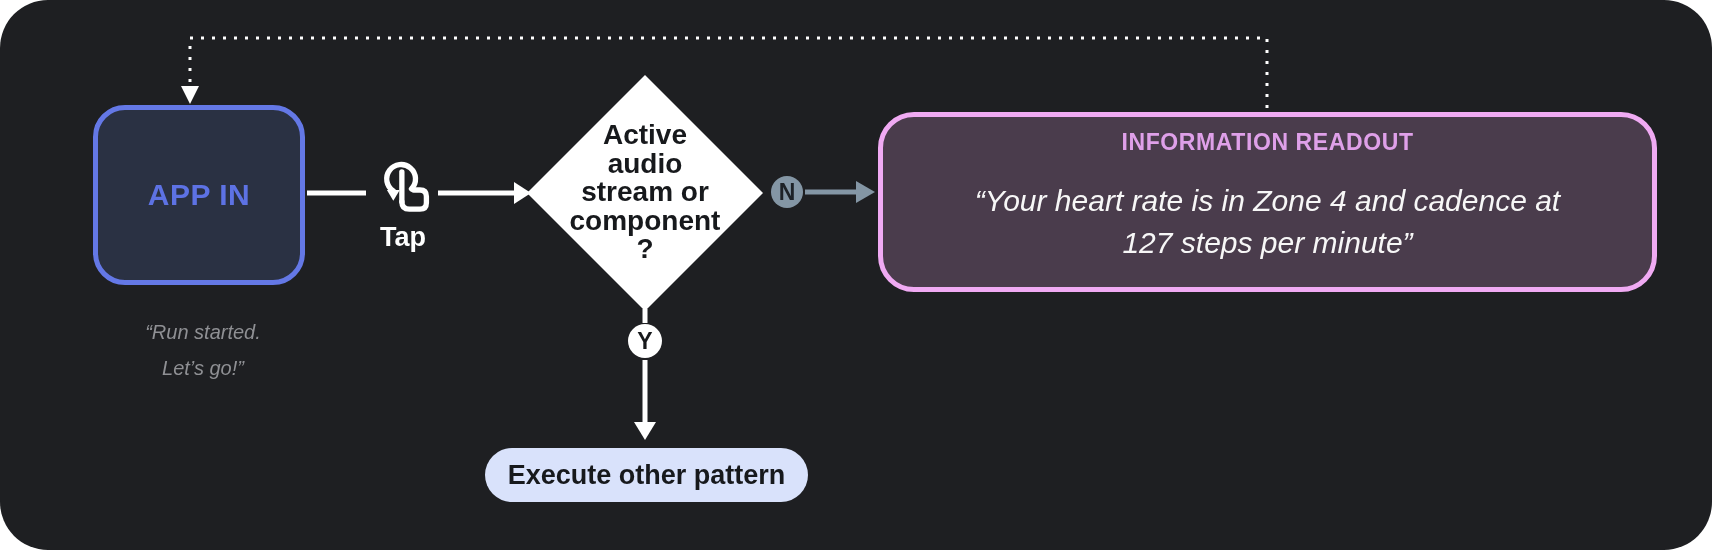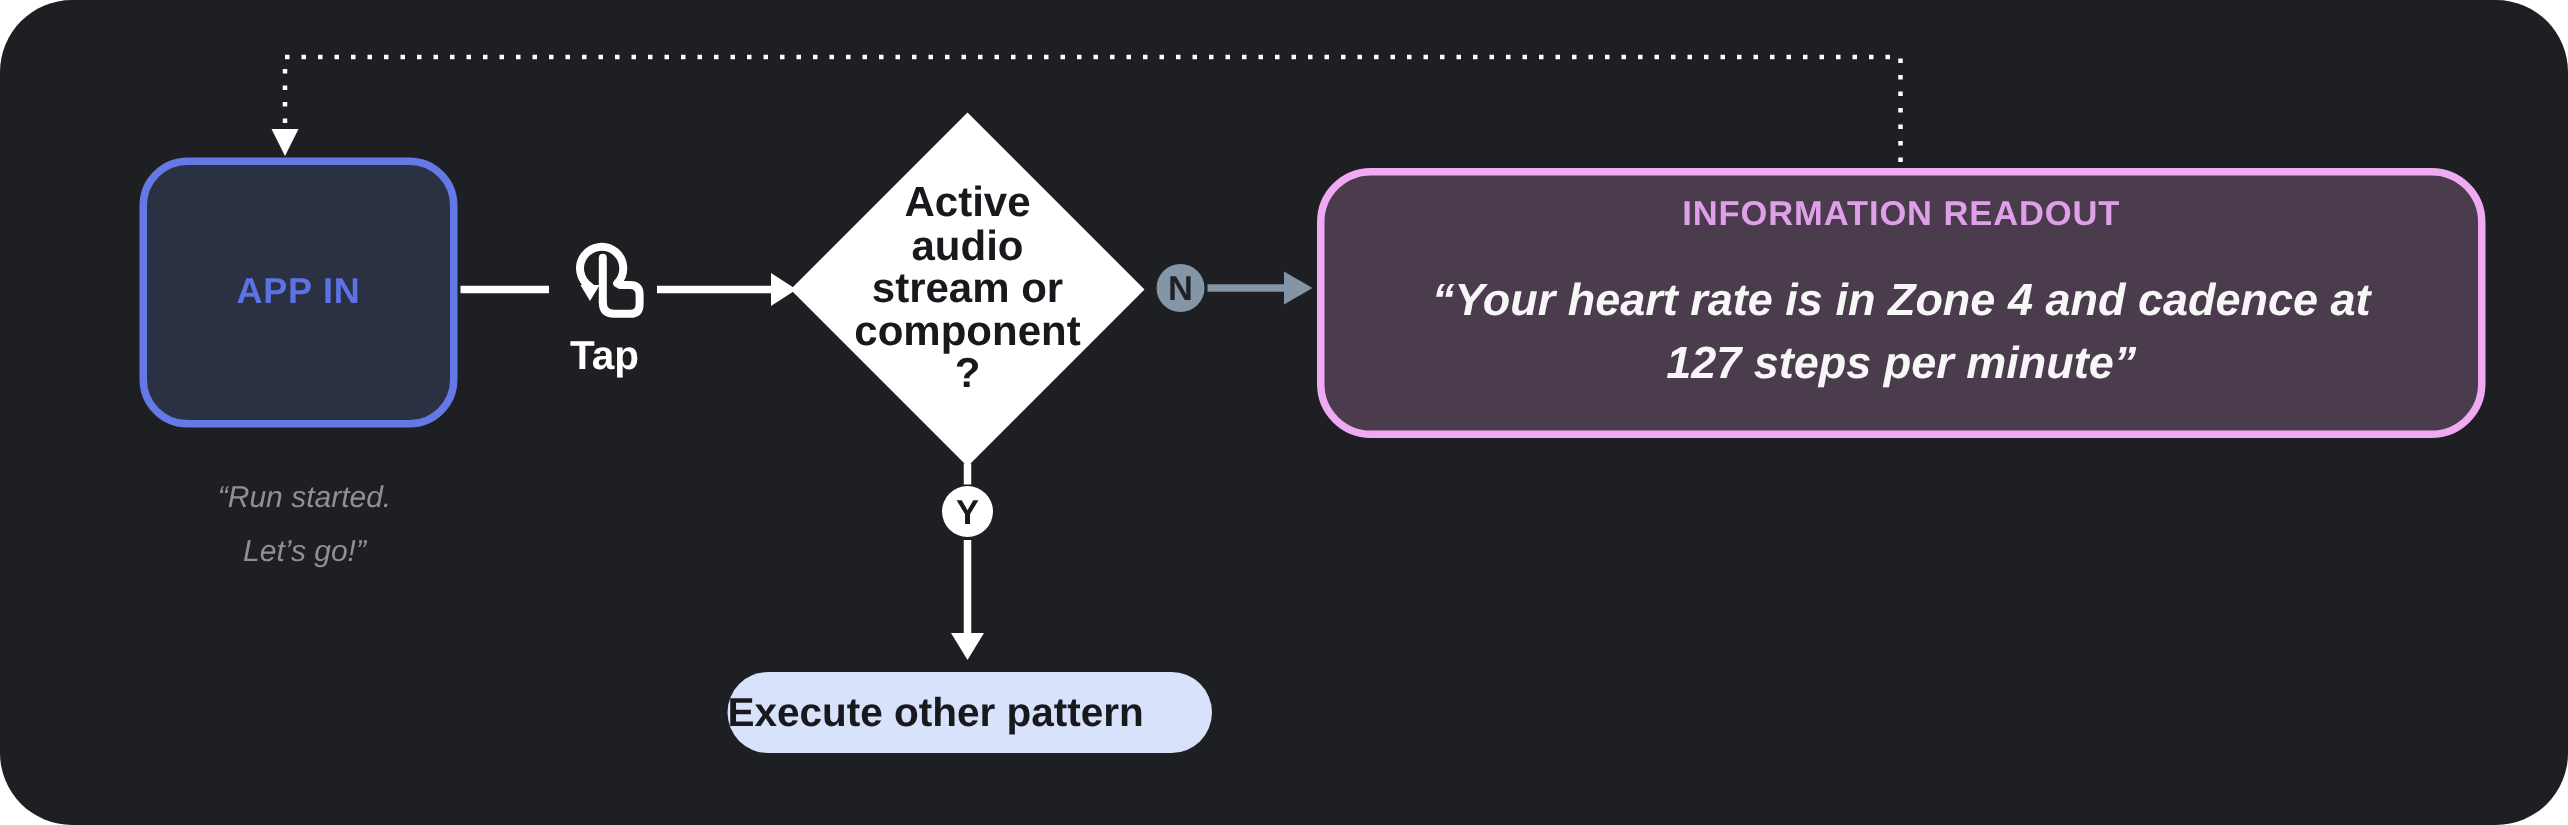--- a/index.html
+++ b/index.html
@@ -33,21 +33,21 @@
     border: 5px solid #6478e6;
     border-radius: 32px;
     display: flex;
     flex-direction: column;
     align-items: center;
     justify-content: center;
   }
   .app-node .line {
     color: #5d72e4;
     font-weight: bold;
-    font-size: 24px;
+    font-size: 30px;
     line-height: 32px;
     letter-spacing: 0.5px;
     text-align: center;
   }
 
   
   .run-quote {
     left: 68px; top: 314px;
     width: 270px;
     text-align: center;
@@ -107,36 +107,36 @@
     font-size: 23px;
     letter-spacing: 0.6px;
   }
   .readout-quote {
     flex: 1;
     display: flex;
     flex-direction: column;
     align-items: center;
     justify-content: center;
     color: #f7f7f7;
-    font-weight: bold;
+    font-weight: normal;
     font-style: italic;
     font-size: 30px;
     line-height: 42px;
     text-align: center;
   }
 
   
   .result-pill {
     left: 485px; top: 448px;
     width: 323px; height: 54px;
     background: #d9e2fb;
     border-radius: 27px;
     display: flex;
     align-items: center;
-    justify-content: flex-start;
+    justify-content: center;
     color: #17191c;
     font-weight: bold;
     font-size: 27px;
   }
 </style>
 </head>
 <body>
 
 <div class="canvas">
 

